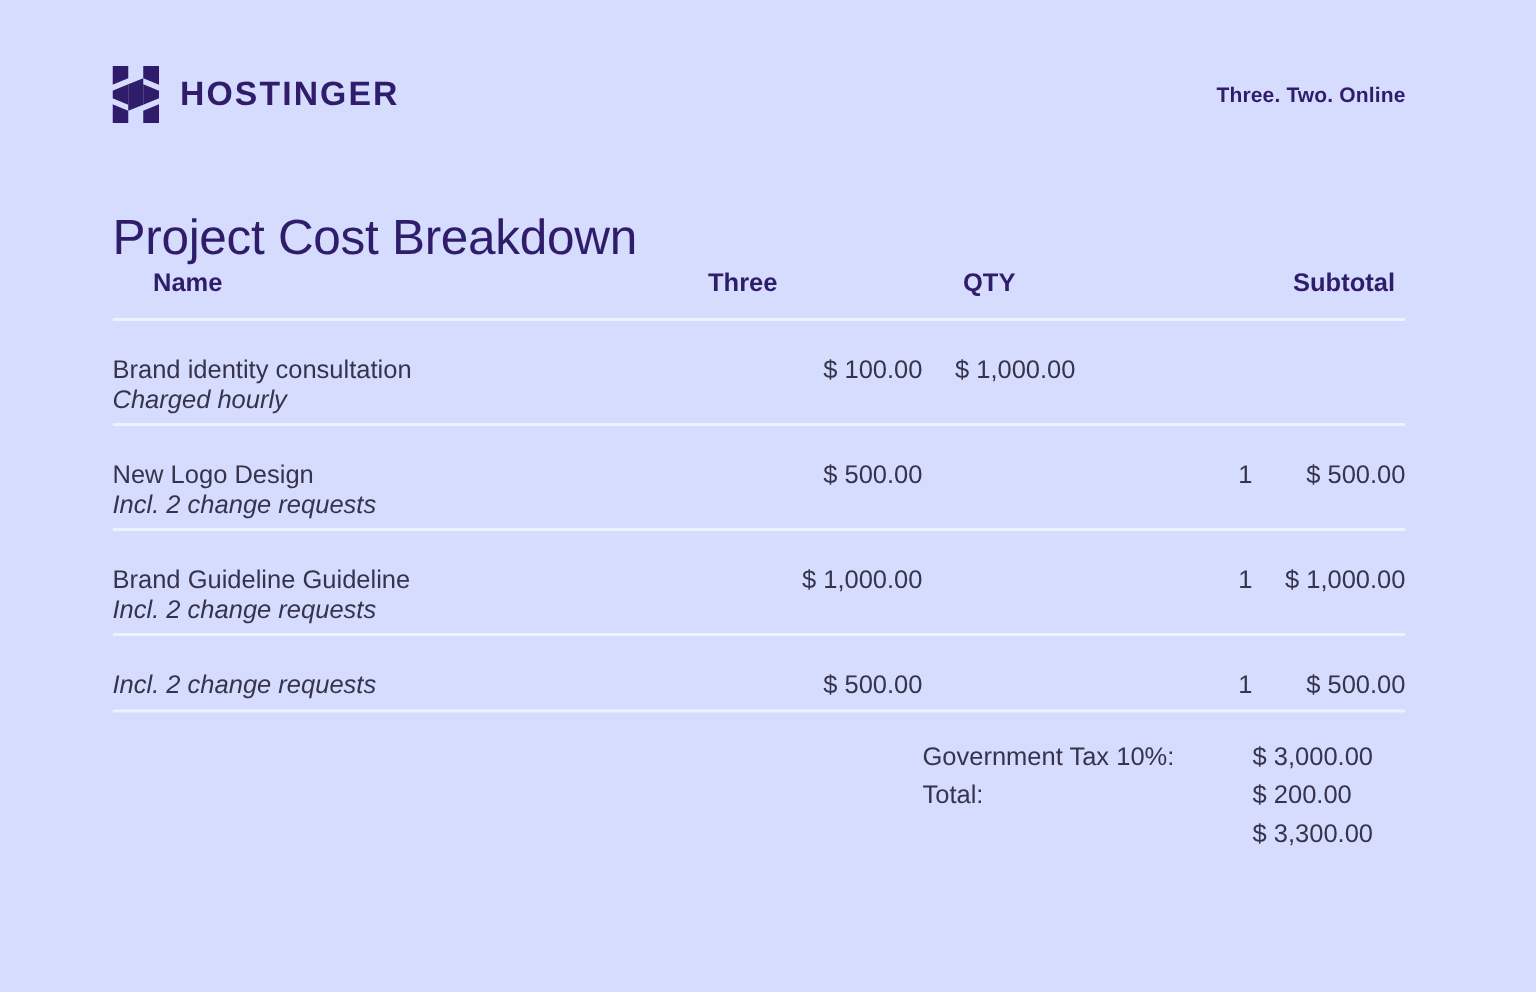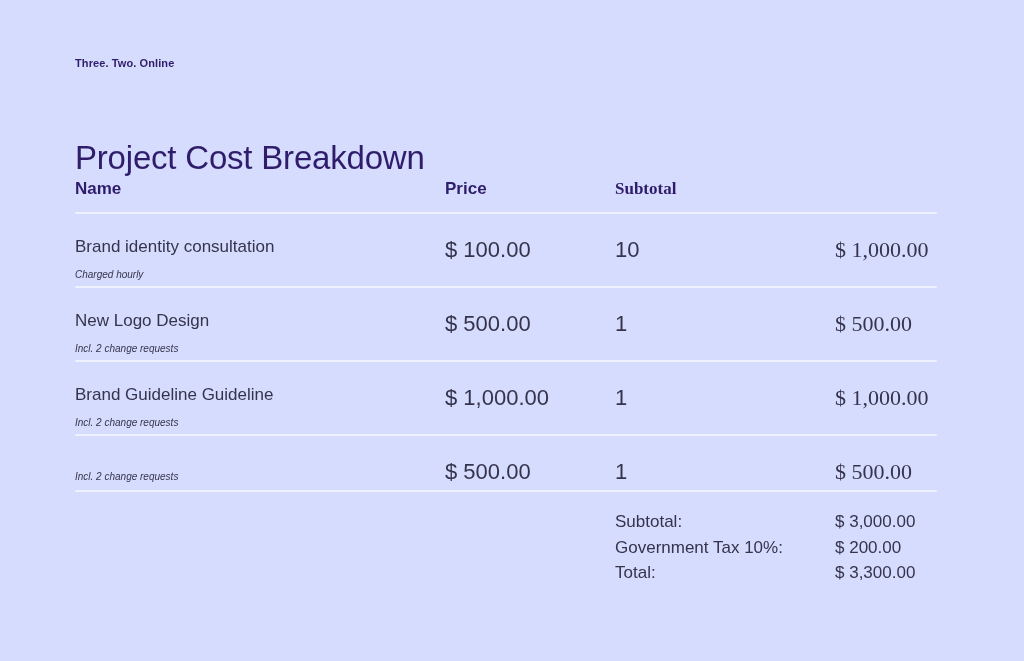--- a/index.html
+++ b/index.html
@@ -51,21 +51,21 @@
   .brand-name {
     font-size: 22.5px;
     font-weight: bold;
     color: #2f1c6a;
     letter-spacing: 1.4px;
     line-height: 1;
     white-space: nowrap;
   }
 
   .tagline {
-    font-size: 11px;
+    font-size: 14px;
     font-weight: bold;
     color: #2f1c6a;
     letter-spacing: 0.1px;
     white-space: nowrap;
   }
 
   
   .page-title {
     position: absolute;
     left: 75px;
@@ -88,24 +88,25 @@
 
   .row {
     display: flex;
     align-items: flex-start;
     position: relative;
   }
 
   .col-name     { width: 370px; flex: none; }
   .col-price    { width: 170px; flex: none; }
   .col-qty      { width: 220px; flex: none; }
-  .col-subtotal { width: 102px; flex: none; font-family: Liberation Serif, serif; }
+  .col-subtotal { width: 102px; flex: none; }
 
   .head-row {
     height: 32px;
+    margin-left: 27px;
   }
   .head-row .cell {
     font-size: 17px;
     font-weight: bold;
     color: #2f1c6a;
     line-height: 1;
     white-space: nowrap;
   }
 
   .divider {
@@ -121,33 +122,34 @@
   }
 
   .item-title {
     font-size: 17px;
     color: #36344d;
     line-height: 1.15;
     white-space: nowrap;
   }
 
   .item-sub {
-    font-size: 10px;
+    font-size: 17px;
     font-style: italic;
     color: #36344d;
     line-height: 1.15;
-    margin-top: 12px;
+    margin-top: 0;
     white-space: nowrap;
   }
 
   .item-row .cell-value {
-    font-size: 22px;
+    font-size: 17px;
     color: #36344d;
     line-height: 1.15;
     white-space: nowrap;
+    text-align: right;
   }
 
   
   .totals {
     display: flex;
     padding-top: 17px;
   }
   .totals-spacer { width: 540px; flex: none; }
   .totals-labels { width: 220px; flex: none; }
   .totals-values { width: 102px; flex: none; }
@@ -159,43 +161,57 @@
     white-space: nowrap;
   }
 </style>
 </head>
 <body>
 
 <div class="page">
 
   <div class="header">
 
+    <div class="brand">
+      <span class="brand-mark">
+        <svg viewBox="0 0 31 38" width="31" height="38" aria-hidden="true">
+          <path fill="#2f1c6a" d="M0 0 L10.5 0 L10.5 8.2 L0 12.5 Z"></path>
+          <path fill="#2f1c6a" d="M0 16.5 L10.5 12.2 L10.5 25.8 L0 21.5 Z"></path>
+          <path fill="#2f1c6a" d="M0 25.5 L10.5 29.8 L10.5 38 L0 38 Z"></path>
+          <path fill="#2f1c6a" d="M20.5 0 L31 0 L31 12.5 L20.5 8.2 Z"></path>
+          <path fill="#2f1c6a" d="M20.5 12.2 L31 16.5 L31 21.5 L20.5 25.8 Z"></path>
+          <path fill="#2f1c6a" d="M20.5 29.8 L31 25.5 L31 38 L20.5 38 Z"></path>
+          <path fill="#2f1c6a" d="M10.5 12.2 L20.5 8.2 L20.5 25.8 L10.5 29.8 Z"></path>
+        </svg>
+      </span>
+      <span class="brand-name">HOSTINGER</span>
+    </div>
 
     <div class="tagline">Three. Two. Online</div>
   </div>
 
   <h1 class="page-title">Project Cost Breakdown</h1>
 
   <div class="table">
 
     <div class="row head-row">
       <div class="cell col-name">Name</div>
-      <div class="cell col-price">Price</div>
+      <div class="cell col-price">Three</div>
+      <div class="cell col-qty">QTY</div>
       <div class="cell col-subtotal">Subtotal</div>
     </div>
 
     <div class="divider"></div>
 
     <div class="row item-row">
       <div class="col-name">
         <div class="item-title">Brand identity consultation</div>
         <div class="item-sub">Charged hourly</div>
       </div>
       <div class="col-price cell-value">$ 100.00</div>
-      <div class="col-qty cell-value">10</div>
       <div class="col-subtotal cell-value">$ 1,000.00</div>
     </div>
 
     <div class="divider"></div>
 
     <div class="row item-row">
       <div class="col-name">
         <div class="item-title">New Logo Design</div>
         <div class="item-sub">Incl. 2 change requests</div>
       </div>
@@ -225,21 +241,20 @@
       <div class="col-price cell-value">$ 500.00</div>
       <div class="col-qty cell-value">1</div>
       <div class="col-subtotal cell-value">$ 500.00</div>
     </div>
 
     <div class="divider"></div>
 
     <div class="totals">
       <div class="totals-spacer"></div>
       <div class="totals-labels">
-        <div class="totals-line">Subtotal:</div>
         <div class="totals-line">Government Tax 10%:</div>
         <div class="totals-line">Total:</div>
       </div>
       <div class="totals-values">
         <div class="totals-line">$ 3,000.00</div>
         <div class="totals-line">$ 200.00</div>
         <div class="totals-line">$ 3,300.00</div>
       </div>
     </div>
 

